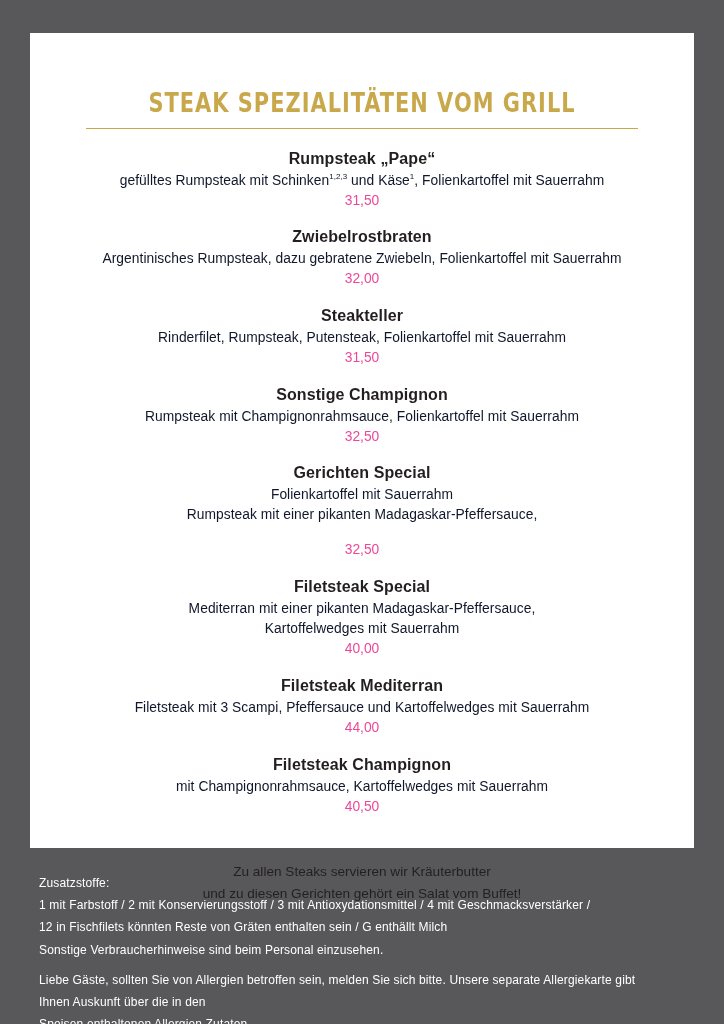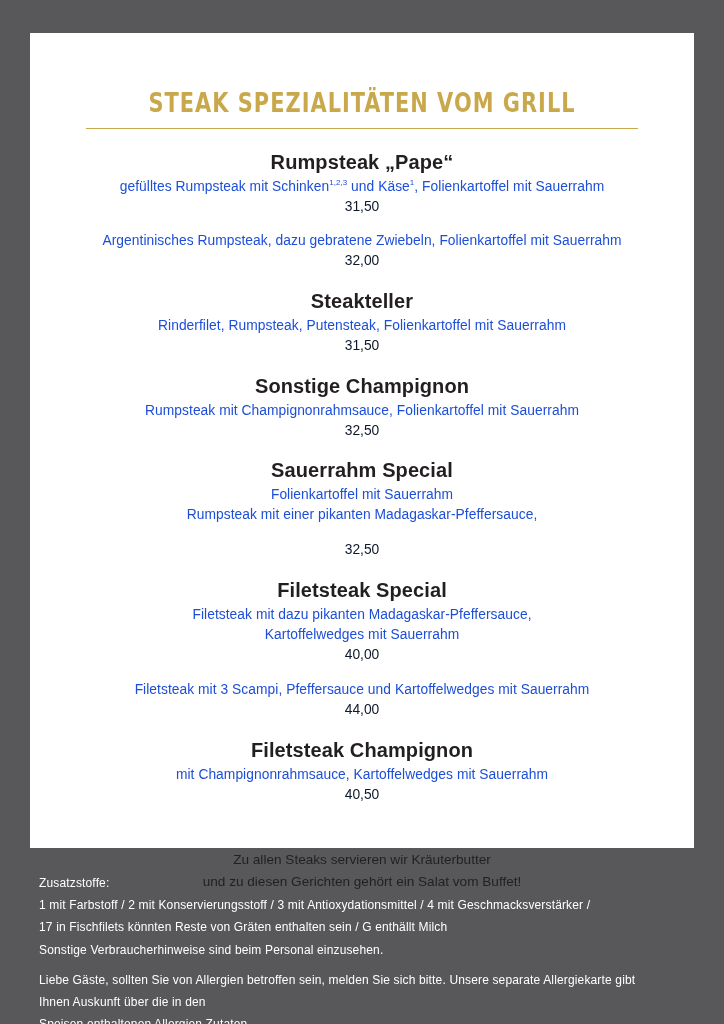--- a/index.html
+++ b/index.html
@@ -49,40 +49,40 @@
     border: none;
     border-top: 1px solid #c9a84c;
     margin: 0 auto 18px auto;
     width: 96%;
     height: 0;
   }
   .dish {
     margin-bottom: 14px;
   }
   .dish-name {
-    font-size: 20px;
+    font-size: 16px;
     font-weight: bold;
     color: #231f20;
     line-height: 1.5;
     letter-spacing: 0.1px;
   }
   .dish-desc {
     font-size: 13.8px;
-    color: #1d4ed8;
+    color: #0f172a;
     line-height: 1.45;
     letter-spacing: 0.05px;
   }
   .dish-desc sup {
     font-size: 8px;
     vertical-align: super;
     line-height: 0;
   }
   .dish-price {
     font-size: 13.8px;
-    color: #0f172a;
+    color: #ec4899;
     line-height: 1.5;
   }
   .dish-price.spaced {
     margin-top: 15px;
   }
   .dish.gap-before {
     margin-top: 12px;
   }
   .footer-note {
     margin-top: 44px;
@@ -121,51 +121,53 @@
       <div class="menu-title">Steak Spezialitäten vom Grill</div>
       <hr class="title-rule">
 
       <div class="dish">
         <div class="dish-name">Rumpsteak „Pape“</div>
         <div class="dish-desc"><span>gefülltes Rumpsteak mit Schinken</span><sup>1,2,3</sup><span> und Käse</span><sup>1</sup><span>, Folienkartoffel mit Sauerrahm</span></div>
         <div class="dish-price">31,50</div>
       </div>
 
       <div class="dish">
+        <div class="dish-name">Zwiebelrostbraten</div>
         <div class="dish-desc">Argentinisches Rumpsteak, dazu gebratene Zwiebeln, Folienkartoffel mit Sauerrahm</div>
         <div class="dish-price">32,00</div>
       </div>
 
       <div class="dish">
         <div class="dish-name">Steakteller</div>
         <div class="dish-desc">Rinderfilet, Rumpsteak, Putensteak, Folienkartoffel mit Sauerrahm</div>
         <div class="dish-price">31,50</div>
       </div>
 
       <div class="dish">
         <div class="dish-name">Sonstige Champignon</div>
         <div class="dish-desc">Rumpsteak mit Champignonrahmsauce, Folienkartoffel mit Sauerrahm</div>
         <div class="dish-price">32,50</div>
       </div>
 
       <div class="dish">
-        <div class="dish-name">Sauerrahm Special</div>
+        <div class="dish-name">Gerichten Special</div>
         <div class="dish-desc">Folienkartoffel mit Sauerrahm</div>
         <div class="dish-desc">Rumpsteak mit einer pikanten Madagaskar-Pfeffersauce,</div>
         <div class="dish-price spaced">32,50</div>
       </div>
 
       <div class="dish gap-before">
         <div class="dish-name">Filetsteak Special</div>
-        <div class="dish-desc">Filetsteak mit dazu pikanten Madagaskar-Pfeffersauce,</div>
+        <div class="dish-desc">Mediterran mit einer pikanten Madagaskar-Pfeffersauce,</div>
         <div class="dish-desc">Kartoffelwedges mit Sauerrahm</div>
         <div class="dish-price">40,00</div>
       </div>
 
       <div class="dish">
+        <div class="dish-name">Filetsteak Mediterran</div>
         <div class="dish-desc">Filetsteak mit 3 Scampi, Pfeffersauce und Kartoffelwedges mit Sauerrahm</div>
         <div class="dish-price">44,00</div>
       </div>
 
       <div class="dish">
         <div class="dish-name">Filetsteak Champignon</div>
         <div class="dish-desc">mit Champignonrahmsauce, Kartoffelwedges mit Sauerrahm</div>
         <div class="dish-price">40,50</div>
       </div>
 
@@ -174,21 +176,21 @@
         <span class="legal-line">und zu diesen Gerichten gehört ein Salat vom Buffet!</span>
       </div>
 
     </div>
   </div>
 
   <div class="legal">
     <div class="legal-block">
       <span class="legal-line">Zusatzstoffe:</span>
       <span class="legal-line">1 mit Farbstoff / 2 mit Konservierungsstoff / 3 mit Antioxydationsmittel / 4 mit Geschmacksverstärker /</span>
-      <span class="legal-line">17 in Fischfilets könnten Reste von Gräten enthalten sein / G enthällt Milch</span>
+      <span class="legal-line">12 in Fischfilets könnten Reste von Gräten enthalten sein / G enthällt Milch</span>
       <span class="legal-line">Sonstige Verbraucherhinweise sind beim Personal einzusehen.</span>
     </div>
     <div class="legal-block second">
       <span class="legal-line">Liebe Gäste, sollten Sie von Allergien betroffen sein, melden Sie sich bitte. Unsere separate Allergiekarte gibt Ihnen Auskunft über die in den</span>
       <span class="legal-line">Speisen enthaltenen Allergien Zutaten.</span>
     </div>
   </div>
 
 </div>
 

